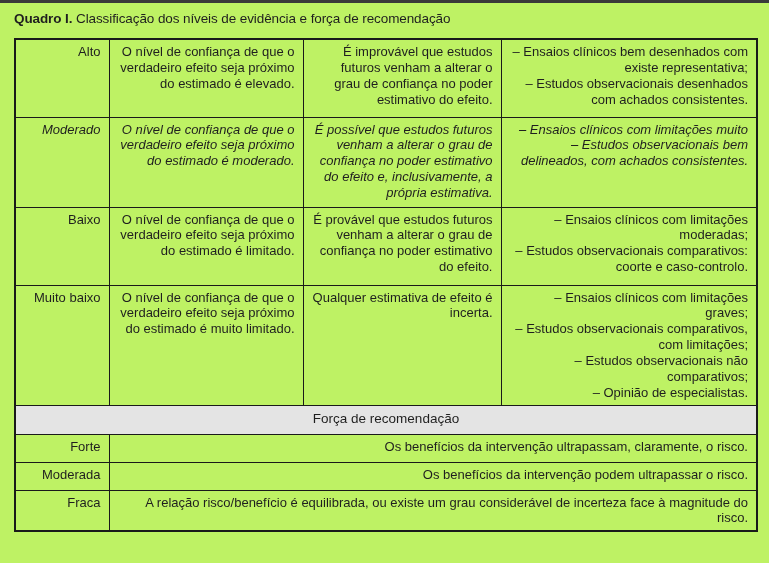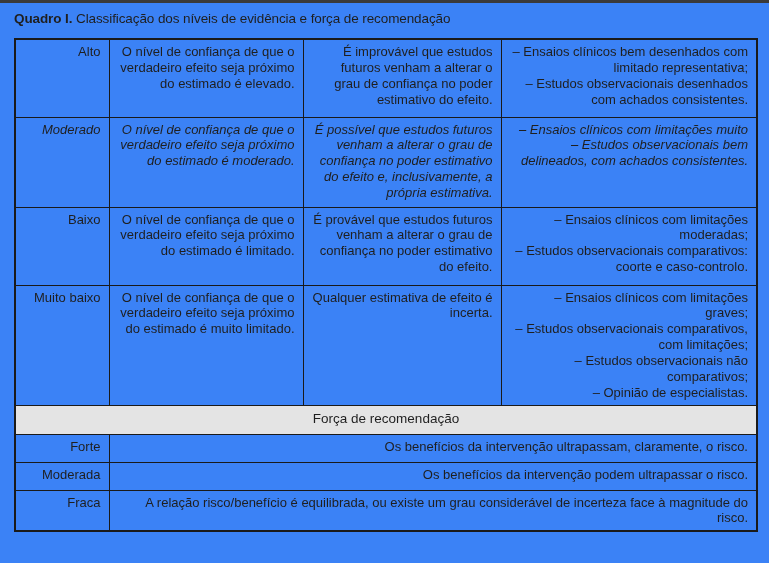--- a/index.html
+++ b/index.html
@@ -6,21 +6,21 @@
     margin: 0;
     padding: 0;
     background: #ffffff;
     font-family: "Liberation Sans", "DejaVu Sans", sans-serif;
     color: #1f1f1f;
   }
   .page {
     position: relative;
     width: 769px;
     height: 563px;
-    background: #3b82f6;
+    background: #bef264;
     overflow: hidden;
   }
   .scan-edge {
     position: absolute;
     top: 0; left: 0;
     width: 769px;
     height: 3px;
     background: #3a3a3a;
   }
   .title {
@@ -100,21 +100,21 @@
       <col style="width:256px">
     </colgroup>
 
     <tbody>
 
     <tr class="row-alto">
       <td class="level-cell">Alto</td>
       <td>O nível de confiança de que o verdadeiro efeito seja próximo do estimado é elevado.</td>
       <td>É improvável que estudos futuros venham a alterar o grau de confiança no poder estimativo do efeito.</td>
       <td>
-        <div class="src">– Ensaios clínicos bem desenhados com limitado representativa;</div>
+        <div class="src">– Ensaios clínicos bem desenhados com existe representativa;</div>
         <div class="src">– Estudos observacionais desenhados com achados consistentes.</div>
       </td>
     </tr>
 
     <tr class="row-moderado">
       <td class="level-cell">Moderado</td>
       <td>O nível de confiança de que o verdadeiro efeito seja próximo do estimado é moderado.</td>
       <td>É possível que estudos futuros venham a alterar o grau de confiança no poder estimativo do efeito e, inclusivamente, a própria estimativa.</td>
       <td>
         <div class="src">– Ensaios clínicos com limitações muito</div>

